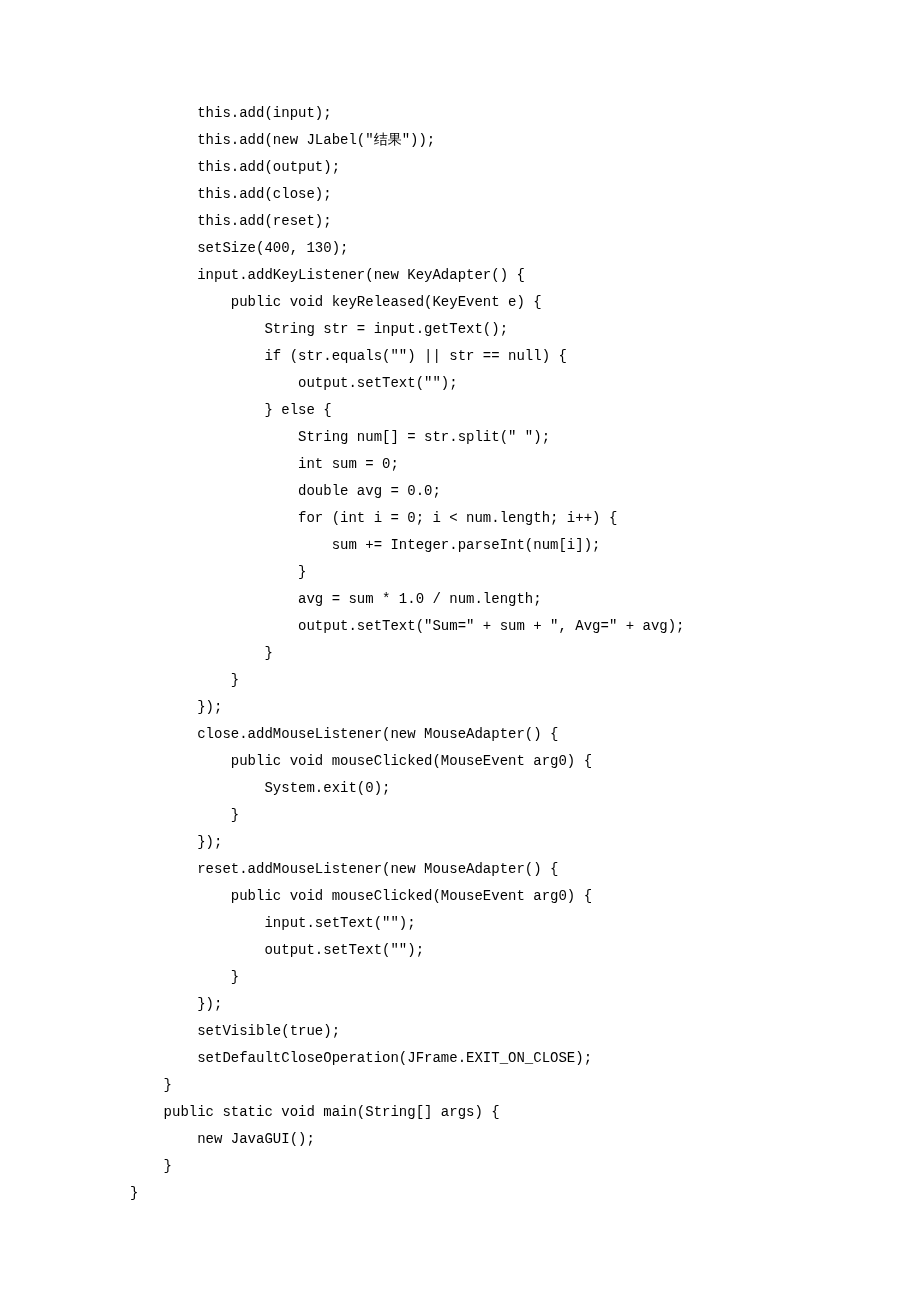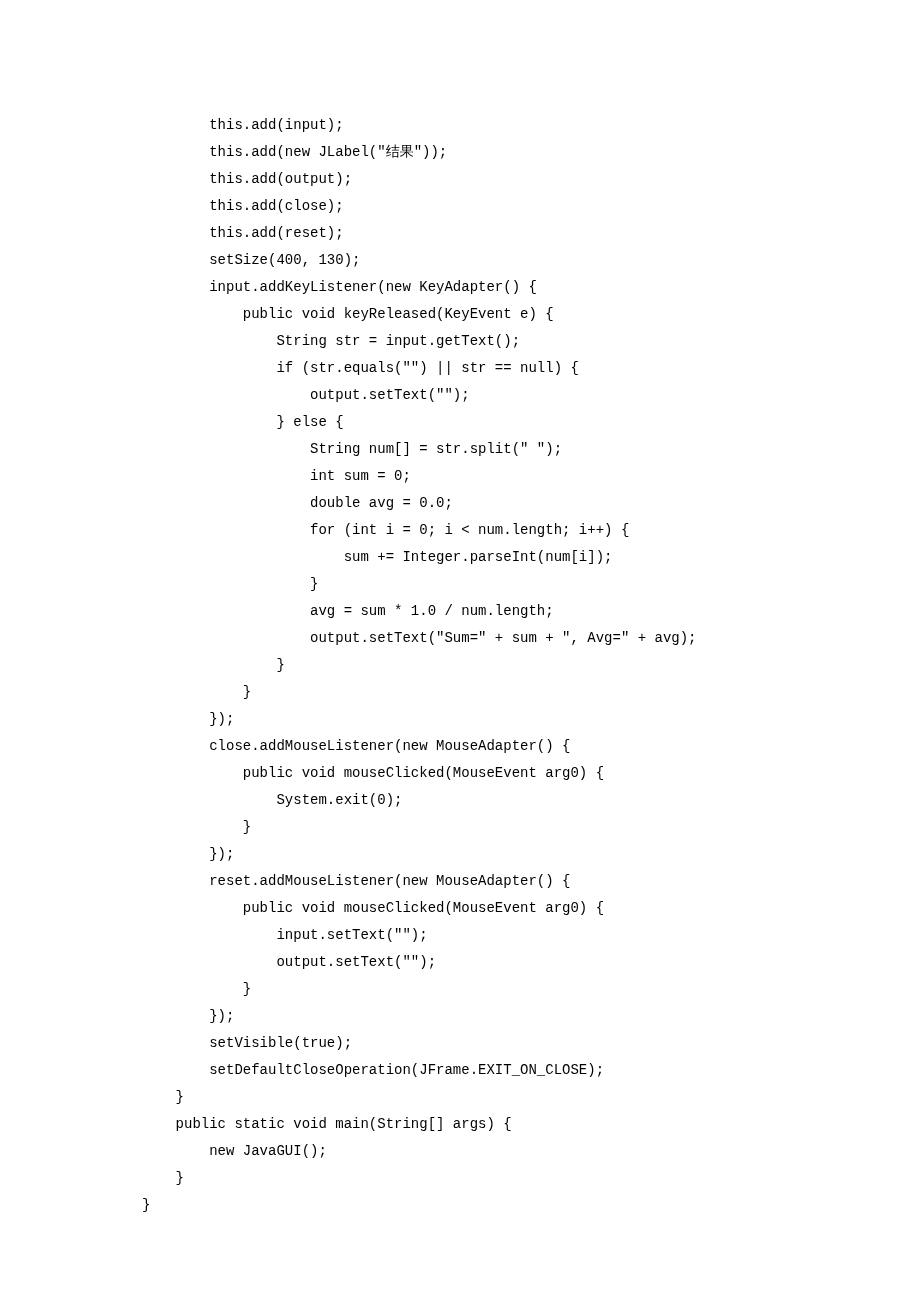--- a/index.html
+++ b/index.html
@@ -2,21 +2,21 @@
 <html><head>
 <meta charset="utf-8">
 <style>
   html, body {
     margin: 0;
     padding: 0;
     background: #ffffff;
     width: 920px;
   }
   pre.code {
-    margin: 12px;
+    margin: 0;
     padding: 100px 0 0 130px;
     font-family: "SimSun", "NSimSun", "Songti SC", "Courier New", monospace;
     font-size: 14px;
     line-height: 27px;
     color: #000;
     white-space: pre;
   }
 </style>
 </head>
 <body>

